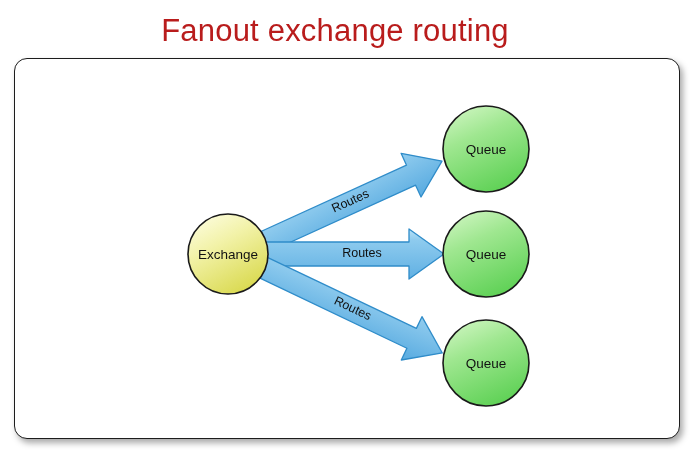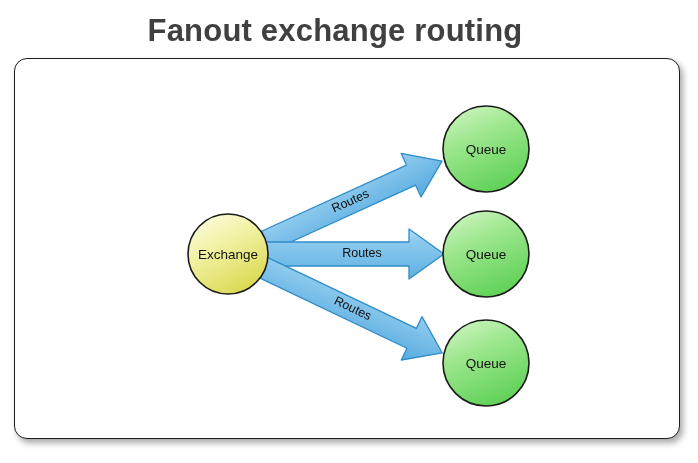--- a/index.html
+++ b/index.html
@@ -21,22 +21,22 @@
     height: 463px;
   }
   .diagram-title {
     position: absolute;
     left: 0;
     top: 12px;
     width: 670px;
     text-align: center;
     font-family: "Liberation Sans", sans-serif;
     font-size: 31px;
-    font-weight: 700;
-    color: #404040;
+    font-weight: 400;
+    color: #b91c1c;
     letter-spacing: 0.2px;
     line-height: 38px;
     white-space: nowrap;
   }
   .canvas-frame {
     position: absolute;
     left: 14px;
     top: 58px;
     width: 666px;
     height: 381px;

